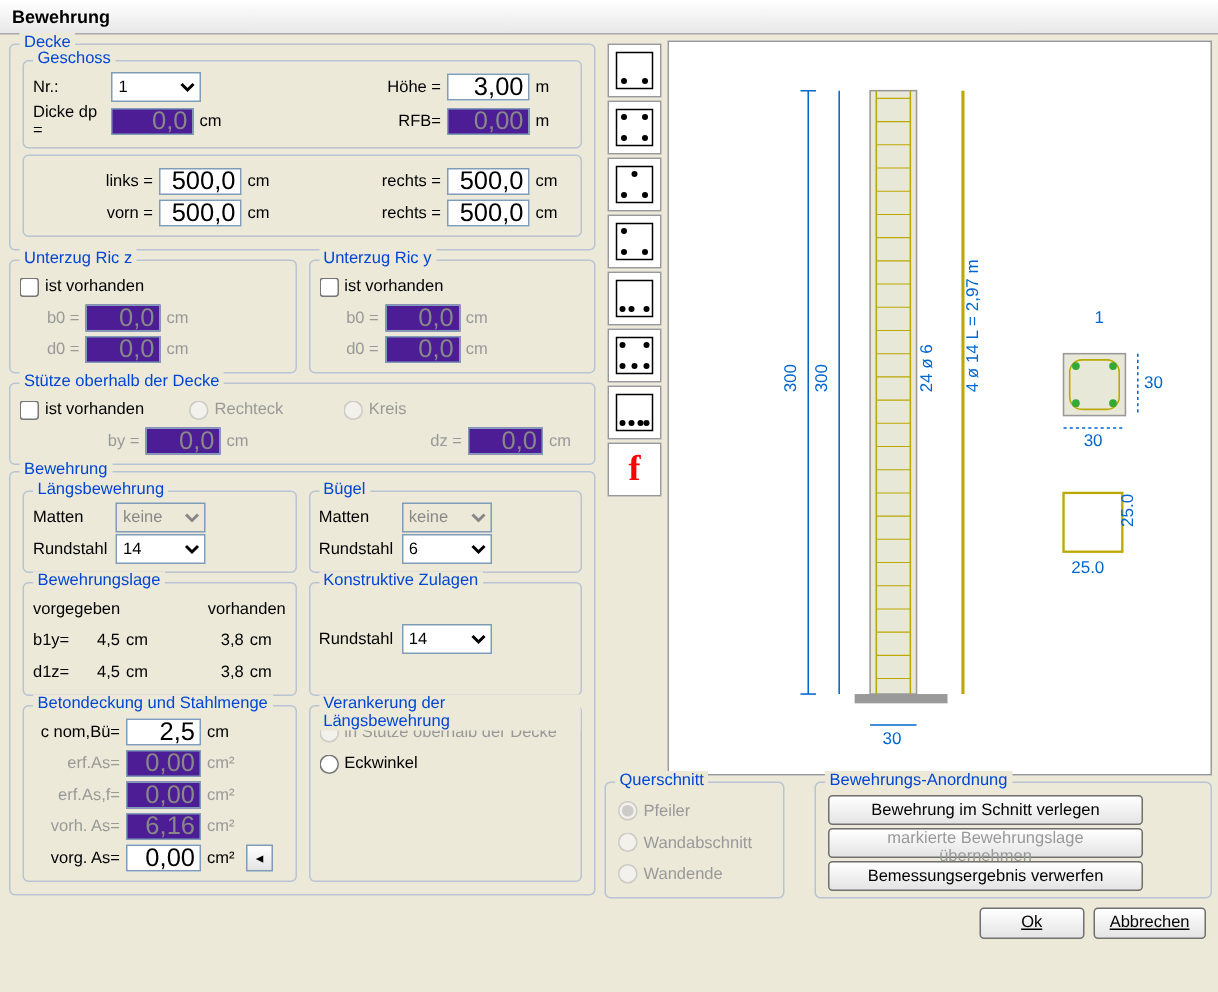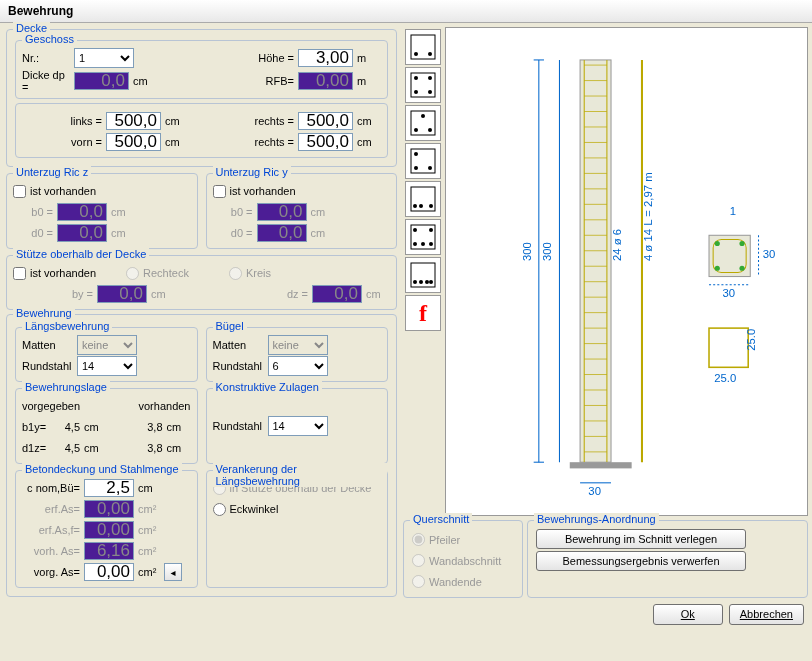--- a/index.html
+++ b/index.html
@@ -19,21 +19,21 @@
 select.dis { background:#ece9d8; color:#888; }
 .unit { margin-left:4px; width:24px; }
 input[type=checkbox],input[type=radio]{ margin-right:4px; vertical-align:middle; }
 .twocol { display:flex; gap:4px; }
 .twocol > .group { flex:1; }
 .btn { background:linear-gradient(#fff,#e4e4e4); border:1px solid #707070; border-radius:3px; height:21px; padding:0 10px; font-size:11px; cursor:pointer; min-width:70px; }
 .icons { display:flex; flex-direction:column; gap:2px; padding:2px; }
 .iconbtn { width:36px; height:36px; border:1px solid #999; background:#fff; display:flex; align-items:center; justify-content:center; cursor:pointer; position:relative; }
 .iconbtn svg { width:30px; height:30px; }
 .diagram { flex:1; background:#fff; border:1px solid #999; margin-left:2px; position:relative; }
-.bottomright { display:flex; gap:4px; margin-top:4px; }
+.bottomright { display:flex; gap:20px; margin-top:4px; }
 .qgrp { border:1px solid #b8c4d4; border-radius:4px; padding:8px 8px 4px 8px; position:relative; }
 .qgrp .group-title{top:-8px;}
 .btnstack { display:flex; flex-direction:column; gap:2px; }
 .btnstack .btn { width:210px; height:20px; }
 .okrow { display:flex; justify-content:flex-end; gap:6px; margin-top:6px; padding-right:4px; }
 .smallbtn { width:18px; height:18px; border:1px solid #7f9db9; background:linear-gradient(#fff,#e4e4e4); font-size:10px; cursor:pointer; }
 </style>
 </head>
 <body>
 
@@ -398,20 +398,21 @@
           </div>
       <div class="row">
             <input type="radio" disabled="" style="">
             <span class="dis">Wandende</span>
           </div>
     </div>
     <div class="qgrp" style="flex:1">
       <span class="group-title" style="color:#0046d5">Bewehrungs-Anordnung</span>
       <div class="btnstack">
         <button class="btn">Bewehrung im Schnitt verlegen</button>
+        <button class="btn dis" disabled="">markierte Bewehrungslage übernehmen</button>
         <button class="btn">Bemessungsergebnis verwerfen</button>
       </div>
     </div>
   </div>
   <div class="okrow">
     <button class="btn" style="text-decoration:underline">Ok</button>
     <button class="btn" style="text-decoration:underline">Abbrechen</button>
   </div>
 </div>
 </div>

